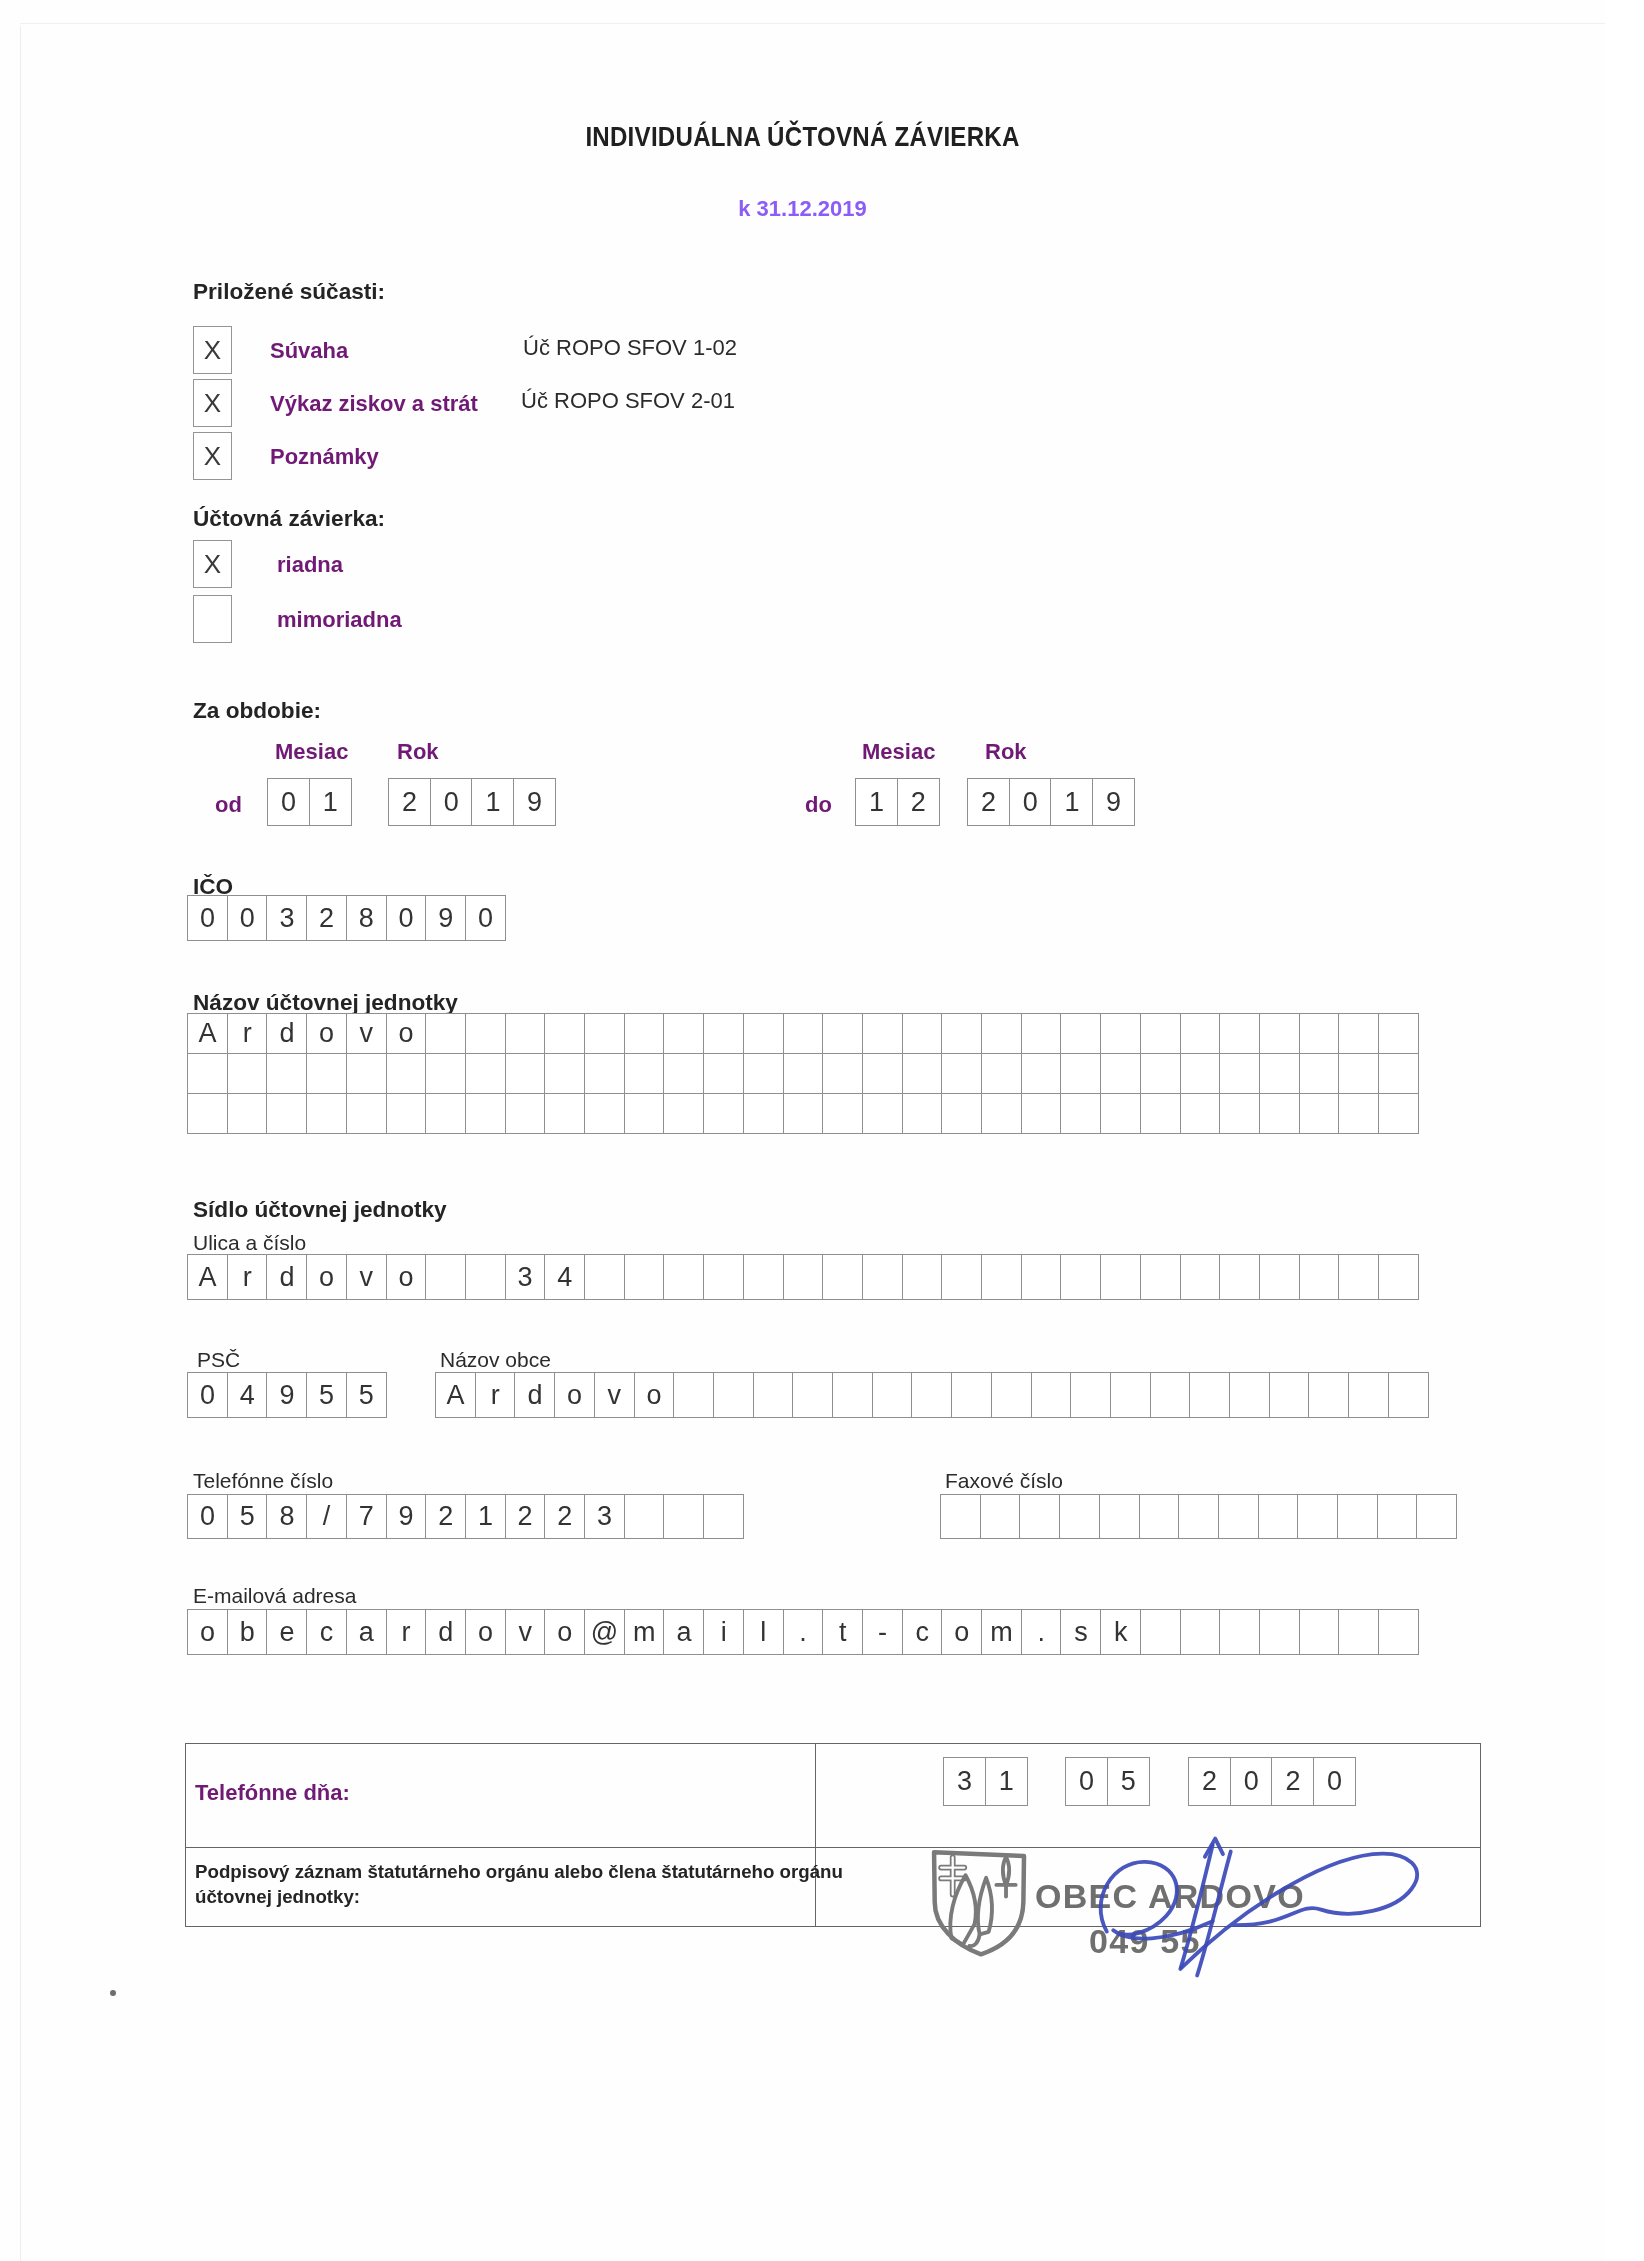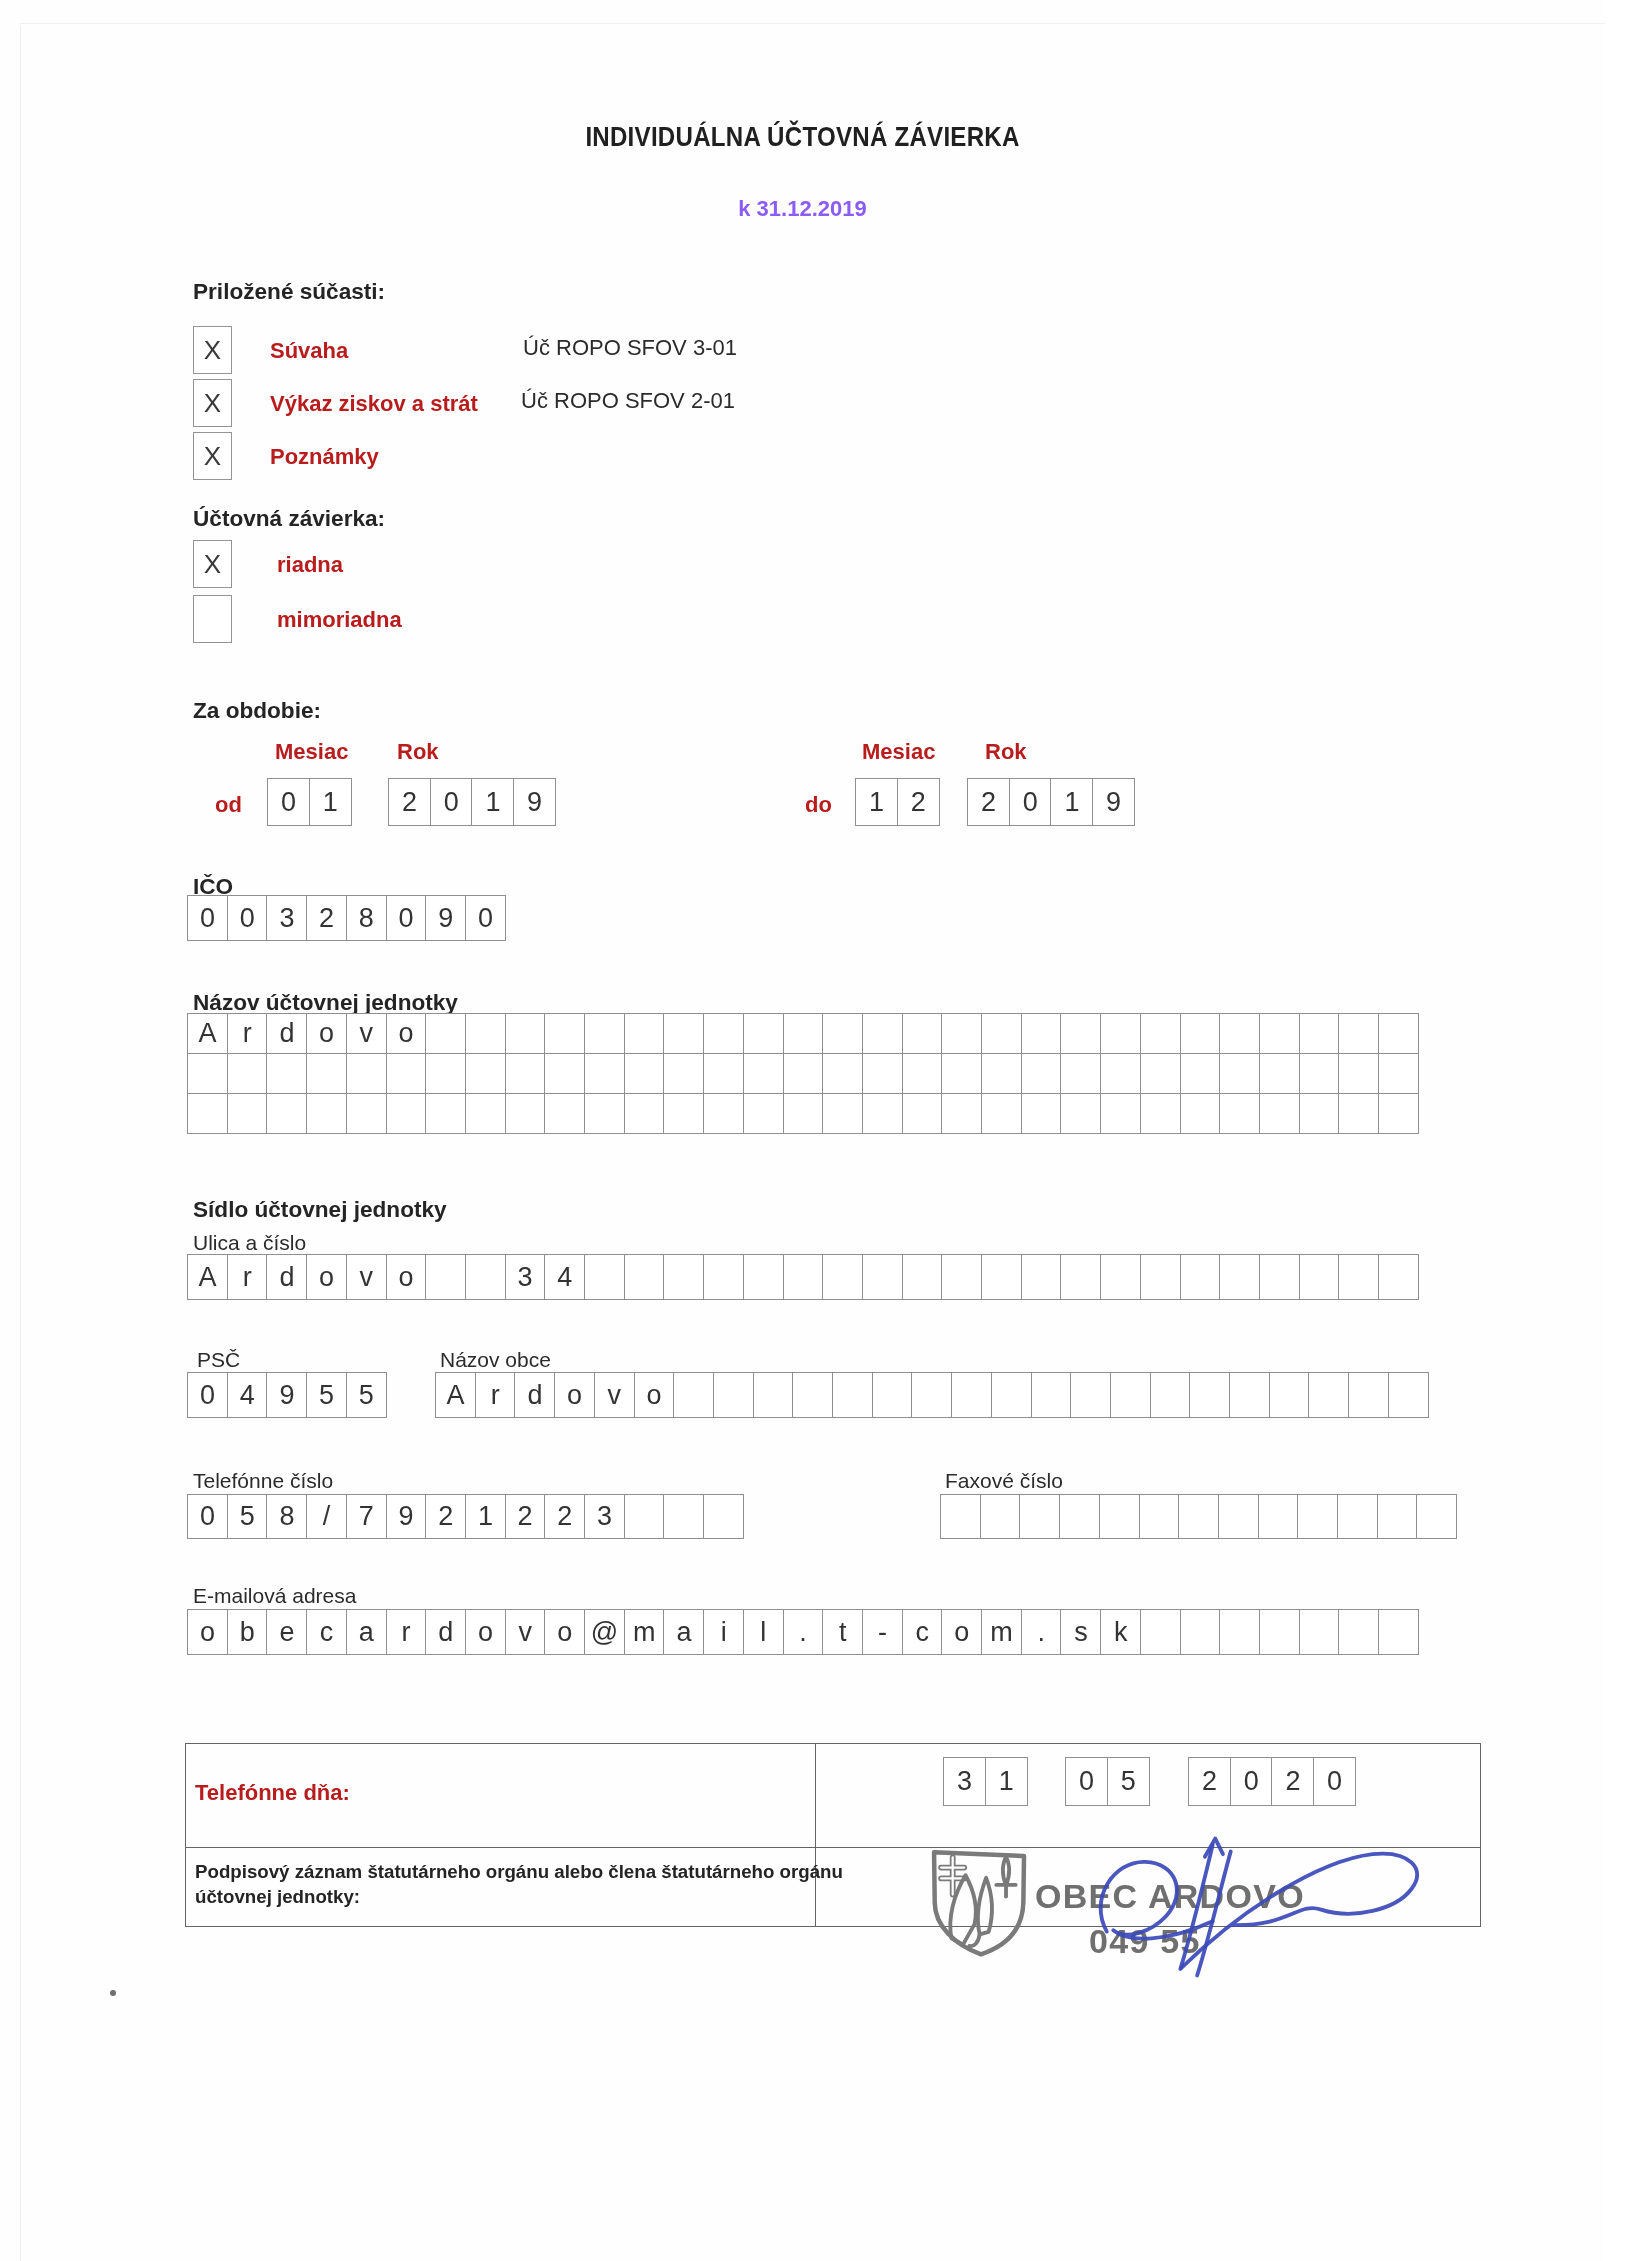--- a/index.html
+++ b/index.html
@@ -8,21 +8,21 @@
     font-family:"Liberation Sans",sans-serif;color:#262626;overflow:hidden;
   }
   .abs{position:absolute;}
   .title{
     left:0;right:0;top:121px;text-align:center;font-size:28px;font-weight:bold;
     letter-spacing:0.3px;transform:scaleX(.86);color:#202020;
   }
   .subtitle{left:0;right:0;top:196px;text-align:center;font-size:22px;font-weight:bold;color:#8b5cf6;}
   .sec{font-size:22.6px;font-weight:bold;color:#242424;margin-top:8px;}
   .fld{font-size:21px;font-weight:normal;color:#2b2b2b;}
-  .lbl-b{font-size:22px;font-weight:bold;color:#b91c1c;}
+  .lbl-b{font-size:22px;font-weight:bold;color:#701a75;}
   .code{font-size:22px;font-weight:normal;color:#2b2b2b;}
   .checkbox{
     width:39px;height:48px;border:1.3px solid #949494;background:#fff;
     display:flex;align-items:center;justify-content:center;
     font-size:26px;color:#3a3a3a;box-sizing:border-box;
   }
   .cellgrid{display:flex;--cw:41px;--ch:45px;}
   .cellgrid .cell{
     box-sizing:border-box;width:var(--cw);height:var(--ch);
     border:1.3px solid #8f8f8f;background:#fff;flex:none;
@@ -48,21 +48,21 @@
   <div class="abs scan-edge-v"></div>
 
   <div class="abs title">INDIVIDUÁLNA ÚČTOVNÁ ZÁVIERKA</div>
   <div class="abs subtitle">k 31.12.2019</div>
 
   <div class="abs sec" style="left:193px;top:271px;">Priložené súčasti:</div>
 
   <div class="abs" style="left:193px;top:326px;width:838px;height:48px;">
     <div class="checkbox abs" style="left:0;top:0;">X</div>
     <div class="abs lbl-b" style="left:77px;top:11.6px;">Súvaha</div>
-    <div class="abs code" style="left:330px;top:9px;">Úč ROPO SFOV 3-01</div>
+    <div class="abs code" style="left:330px;top:9px;">Úč ROPO SFOV 1-02</div>
   </div>
 
   <div class="abs" style="left:193px;top:379px;width:838px;height:48px;">
     <div class="checkbox abs" style="left:0;top:0;">X</div>
     <div class="abs lbl-b" style="left:77px;top:11.6px;">Výkaz ziskov a strát</div>
     <div class="abs code" style="left:328px;top:9px;">Úč ROPO SFOV 2-01</div>
   </div>
 
   <div class="abs" style="left:193px;top:432px;width:838px;height:48px;">
     <div class="checkbox abs" style="left:0;top:0;">X</div>

